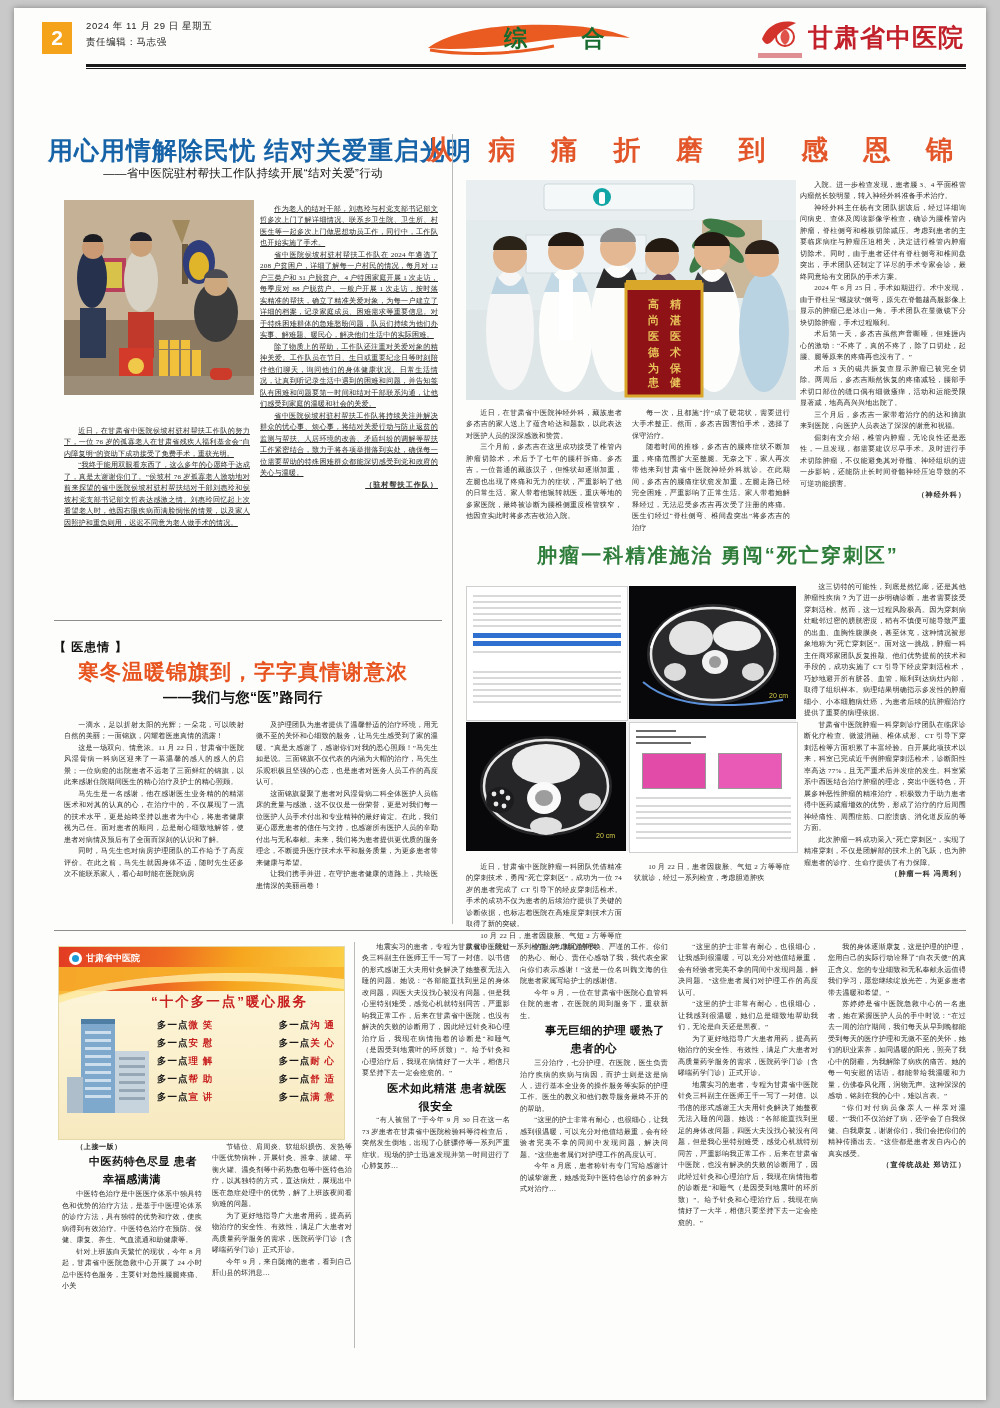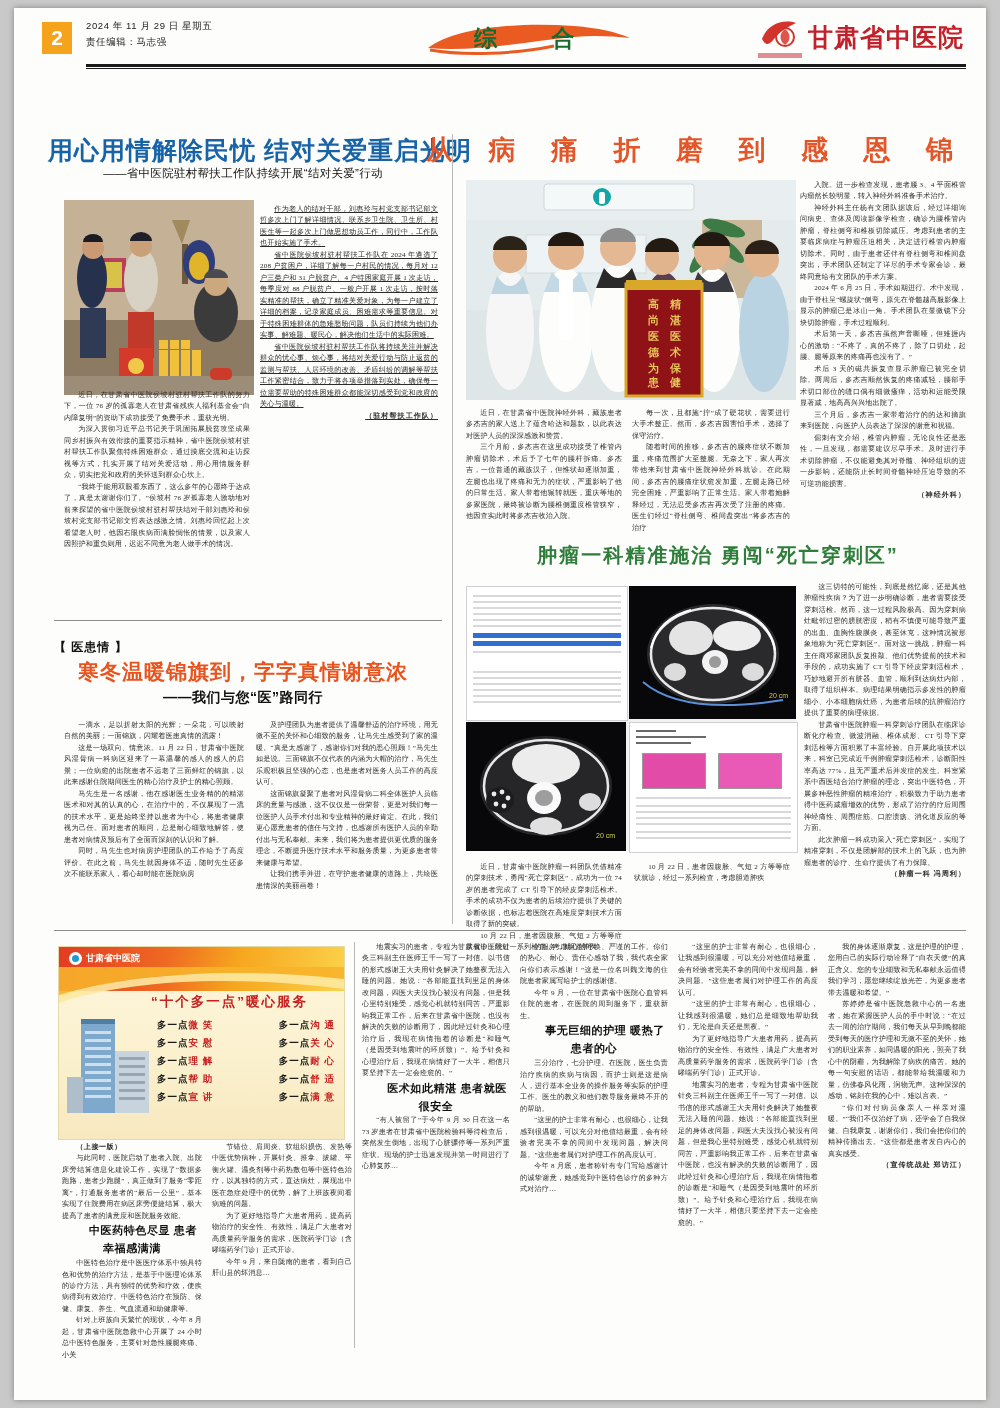--- a/index.html
+++ b/index.html
@@ -23,21 +23,21 @@
     background:#f5a31a;color:#fff;font-size:21px;font-weight:bold;
     display:flex;align-items:center;justify-content:center;
     font-family:"Liberation Sans",sans-serif;
   }
   .dateline{position:absolute;left:72px;top:12px;font-size:9.5px;color:#222;
     font-family:"Liberation Sans",sans-serif;letter-spacing:.6px;}
   .editorline{position:absolute;left:72px;top:28px;font-size:9.5px;color:#222;
     font-family:"Liberation Sans",sans-serif;letter-spacing:.6px;}
   .mast-center{position:absolute;left:410px;top:4px;width:210px;height:50px;}
   .swoosh{position:absolute;left:0;top:8px;width:210px;height:40px;}
-  .mast-zong{position:absolute;left:50px;top:11px;font-size:23px;font-weight:bold;
+  .mast-zong{position:absolute;left:80px;top:11px;font-size:23px;font-weight:bold;
     color:#176b2e;font-family:"Liberation Sans",sans-serif;letter-spacing:24px;}
   .mast-right{position:absolute;right:22px;top:6px;height:46px;display:flex;align-items:center;gap:8px;}
   .hosp-logo{width:42px;height:40px;position:relative;}
   .hosp-name{font-size:25px;font-weight:bold;color:#c2202a;
     font-family:"Liberation Sans",sans-serif;letter-spacing:1px;}
   .hosp-sub{position:absolute;left:0;bottom:-1px;width:44px;height:5px;background:#c2202a;opacity:.5;}
   .mast-rule{position:absolute;left:72px;top:56px;width:880px;height:3px;background:#1a1a1a;}
   .mast-rule2{position:absolute;left:72px;top:60px;width:880px;height:1px;background:#1a1a1a;}
 
   
@@ -261,28 +261,28 @@
         <text x="182" y="128">高</text>
           <text x="182" y="144">尚</text>
           <text x="182" y="160">医</text>
         <text x="182" y="176">德</text>
           <text x="182" y="192">为</text>
           <text x="182" y="206">患</text>
       </g>
     </svg>
   </div>
 
-  <div class="col" style="left:50px;top:382px;width:186px;">
+  <div class="col" style="left:50px;top:418px;width:186px;text-decoration:underline;">
     <p>近日，在甘肃省中医院侯坡村驻村帮扶工作队的努力下，一位 76 岁的孤寡老人在甘肃省残疾人福利基金会“白内障复明”的资助下成功接受了免费手术，重获光明。</p>
-    <p>为深入贯彻习近平总书记关于巩固拓展脱贫攻坚成果同乡村振兴有效衔接的重要指示精神，省中医院侯坡村驻村帮扶工作队聚焦特殊困难群众，通过摸底交流和走访探视等方式，扎实开展了结对关爱活动，用心用情服务群众，切实把党和政府的关怀送到群众心坎上。</p>
     <p>“我终于能用双眼看东西了，这么多年的心愿终于达成了，真是太谢谢你们了。”侯坡村 76 岁孤寡老人激动地对前来探望的省中医院侯坡村驻村帮扶结对干部刘惠玲和侯坡村党支部书记部文哲表达感激之情。刘惠玲回忆起上次看望老人时，他因右眼疾病而满脸惆怅的情景，以及家人因照护和重负则用，迟迟不同意为老人做手术的情况。</p>
   </div>
   <div class="col" style="left:246px;top:196px;width:178px;text-decoration:underline;">
     <p>作为老人的结对干部，刘惠玲与村党支部书记部文哲多次上门了解详细情况、联系乡卫生院、卫生所、村医生等一起多次上门做思想动员工作，同行中，工作队也开始实施了手术。</p>
     <p>省中医院侯坡村驻村帮扶工作队在 2024 年遴选了 208 户贫困户，详细了解每一户村民的情况，每月对 12 户三类户和 31 户脱贫户、4 户特困家庭开展 1 次走访，每季度对 88 户脱贫户、一般户开展 1 次走访，按时落实精准的帮扶，确立了精准关爱对象，为每一户建立了详细的档案，记录家庭成员、困难需求等重要信息。对于特殊困难群体的急难愁盼问题，队员们持续为他们办实事、解难题、暖民心，解决他们生活中的实际困难。</p>
+    <p>除了物质上的帮助，工作队还注重对关爱对象的精神关爱。工作队员在节日、生日或重要纪念日等时刻陪伴他们聊天，询问他们的身体健康状况、日常生活情况，让真到听记录生活中遇到的困难和问题，并告知签队有困难和问题要第一时间和结对干部联系沟通，让他们感受到家庭的温暖和社会的关爱。</p>
     <p>省中医院侯坡村驻村帮扶工作队将持续关注并解决群众的忧心事、烦心事，将结对关爱行动与防止返贫的监测与帮扶、人居环境的改善、矛盾纠纷的调解等帮扶工作紧密结合，致力于将各项举措落到实处，确保每一位需要帮助的特殊困难群众都能深切感受到党和政府的关心与温暖。</p>
     <p class="byline">（驻村帮扶工作队）</p>
   </div>
 
   <div class="col" style="left:452px;top:400px;width:156px;">
     <p>近日，在甘肃省中医院神经外科，藏族患者多杰吉的家人送上了蕴含哈达和题款，以此表达对医护人员的深深感激和赞赏。</p>
     <p>三个月前，多杰吉在这里成功接受了椎管内肿瘤切除术，术后予了七年的腰杆拆痛。多杰吉，一位普通的藏族汉子，但惟状却逐渐加重，左腿也出现了疼痛和无力的症状，严重影响了他的日常生活。家人带着他辗转就医，重庆等地的多家医院，最终被诊断为腰椎侧重度椎管狭窄，他因查实此时将多杰吉收治入院。</p>
   </div>
   <div class="col" style="left:618px;top:400px;width:158px;">
     <p>每一次，且都施“拧”成了硬花状，需要进行大手术整正。然而，多杰吉因害怕手术，选择了保守治疗。</p>
@@ -463,21 +463,20 @@
           <rect x="52" y="72" width="26" height="3"></rect>
         <rect x="52" y="80" width="26" height="3"></rect>
           <rect x="52" y="88" width="26" height="3"></rect>
       </g>
       <rect x="14" y="10" width="34" height="5" fill="#4f7ea5"></rect>
     </svg>
   </div>
 
   <div class="col" style="left:48px;top:1134px;width:140px;">
     <p class="contfrom">（上接一版）</p>
-    <p>与此同时，医院启动了患者入院、出院床旁结算信息化建设工作，实现了“数据多跑路，患者少跑腿”，真正做到了服务“零距离”，打通服务患者的“最后一公里”，基本实现了住院费用在病区床旁便捷结算，极大提高了患者的满意度和医院服务效能。</p>
     <p class="subhead">中医药特色尽显 患者幸福感满满</p>
     <p>中医特色治疗是中医医疗体系中独具特色和优势的治疗方法，是基于中医理论体系的诊疗方法，具有独特的优势和疗效，使疾病得到有效治疗。中医特色治疗在预防、保健、康复、养生、气血流通和助健康等。</p>
     <p>针对上班族白天繁忙的现状，今年 8 月起，甘肃省中医院急救中心开展了 24 小时总中医特色服务，主要针对急性腰腿疼痛、小关</p>
   </div>
   <div class="col" style="left:198px;top:1134px;width:140px;">
     <p>节错位、肩周炎、软组织损伤、发热等中医优势病种，开展针灸、推拿、拔罐、平衡火罐、温灸剂等中药热敷包等中医特色治疗，以其独特的方式，直达病灶，展现出中医在急症处理中的优势，解了上班族夜间看病难的问题。</p>
     <p>为了更好地指导广大患者用药，提高药物治疗的安全性、有效性，满足广大患者对高质量药学服务的需求，医院药学门诊（含哮喘药学门诊）正式开诊。</p>
     <p>今年 9 月，来自陇南的患者，看到自己肝山县的坏消息…</p>
   </div>
   <div class="col" style="left:348px;top:934px;width:148px;">

